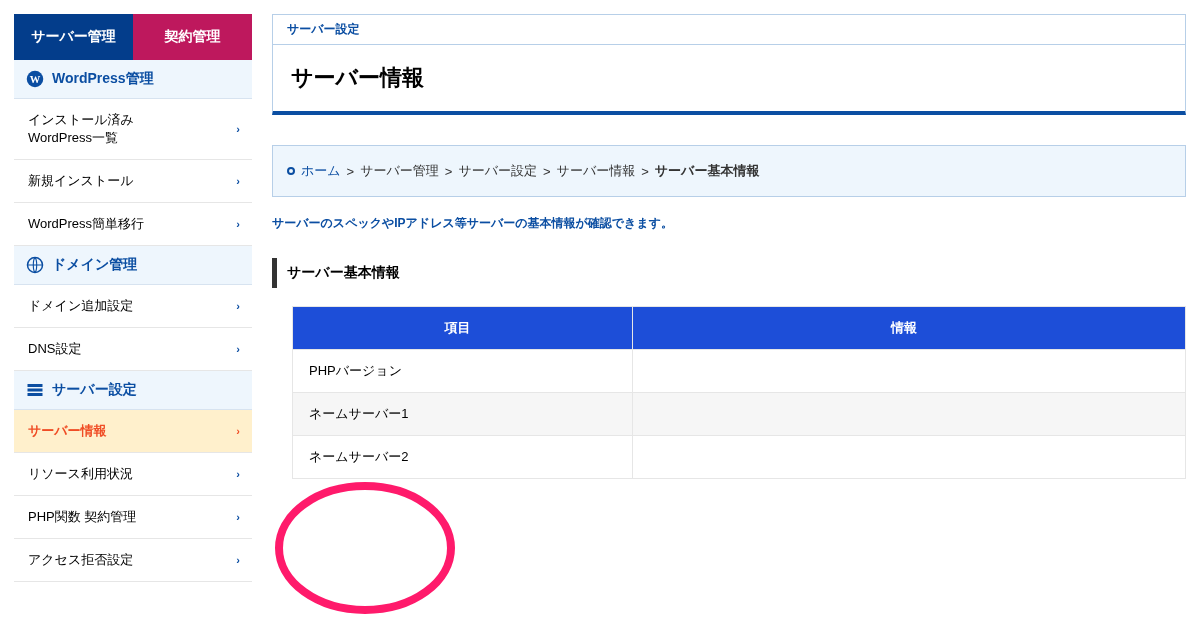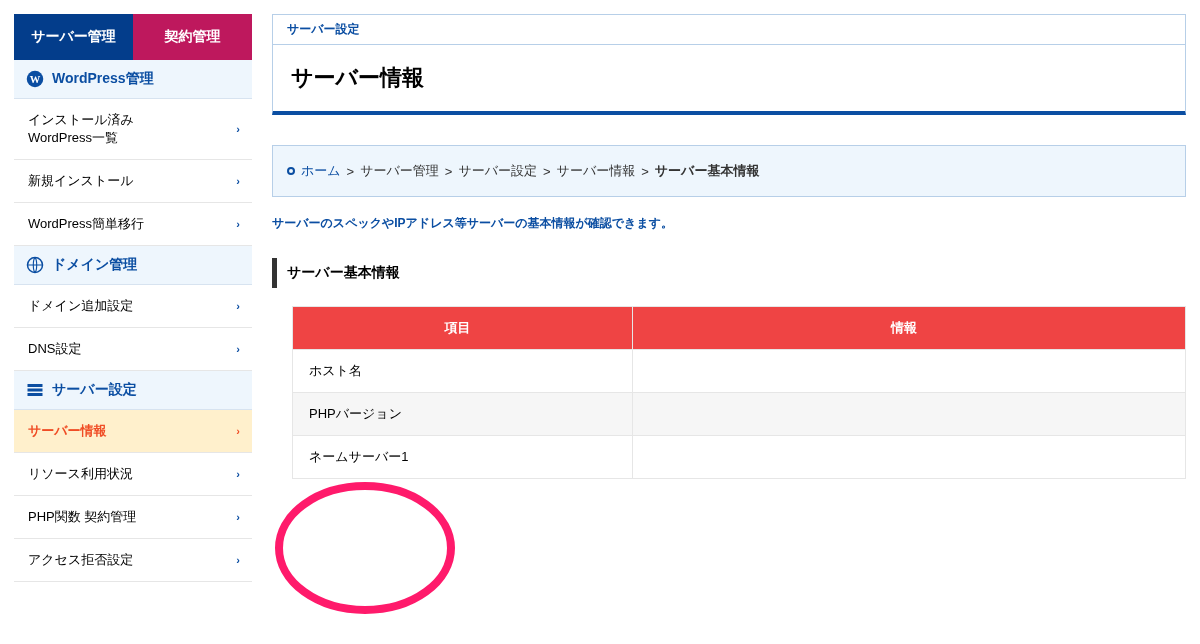--- a/index.html
+++ b/index.html
@@ -119,21 +119,21 @@
   table.data {
     width: 100%;
     border-collapse: collapse;
   }
   table.data th, table.data td {
     border: 1px solid #e6e6e6;
     padding: 12px 16px;
     text-align: left;
   }
   table.data thead th {
-    background: #ef4444;
+    background: #1d4ed8;
     color: #fff;
     text-align: center;
     font-weight: bold;
     padding-left: 6px;
   }
   table.data tbody tr:nth-child(even) td { background: #f6f6f6; }
   .col-key { width: 340px; }
   .highlight-oval {
     position: absolute;
     pointer-events: none;
@@ -245,31 +245,31 @@
     <div class="data-table-wrap">
       <table class="data">
         <thead>
           <tr>
             <th class="col-key">項目</th>
             <th>情報</th>
           </tr>
         </thead>
         <tbody id="tb">
             <tr>
-              <td class="col-key">ホスト名</td>
-              <td></td>
-            </tr>
-            <tr>
               <td class="col-key">PHPバージョン</td>
               <td></td>
             </tr>
             <tr>
               <td class="col-key">ネームサーバー1</td>
               <td></td>
             </tr>
+            <tr>
+              <td class="col-key">ネームサーバー2</td>
+              <td></td>
+            </tr>
           </tbody>
       </table>
 
       <svg class="highlight-oval" style="left:-2px; top:172px; width:190px; height:140px;">
         <ellipse cx="95" cy="70" rx="86" ry="62" fill="none" stroke="#ff1a6b" stroke-width="8"></ellipse>
       </svg>
     </div>
   </div>
 </div>
 

